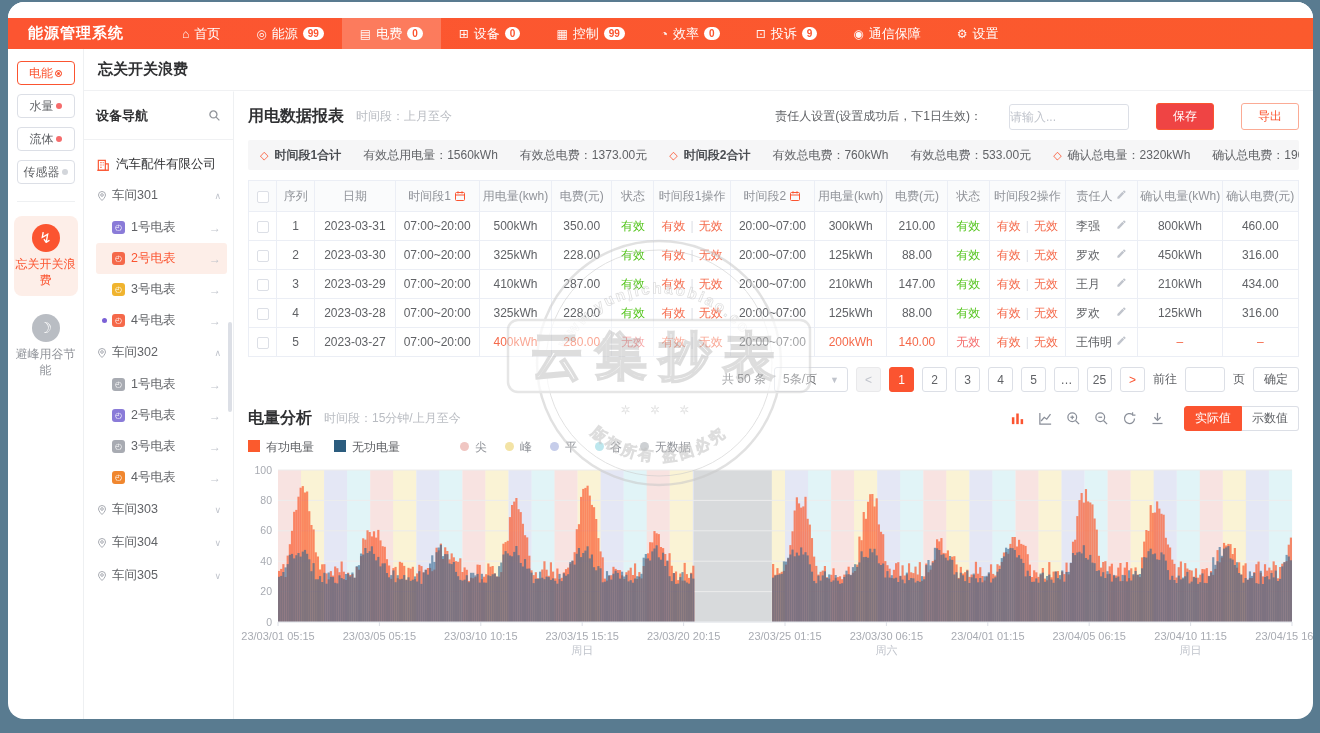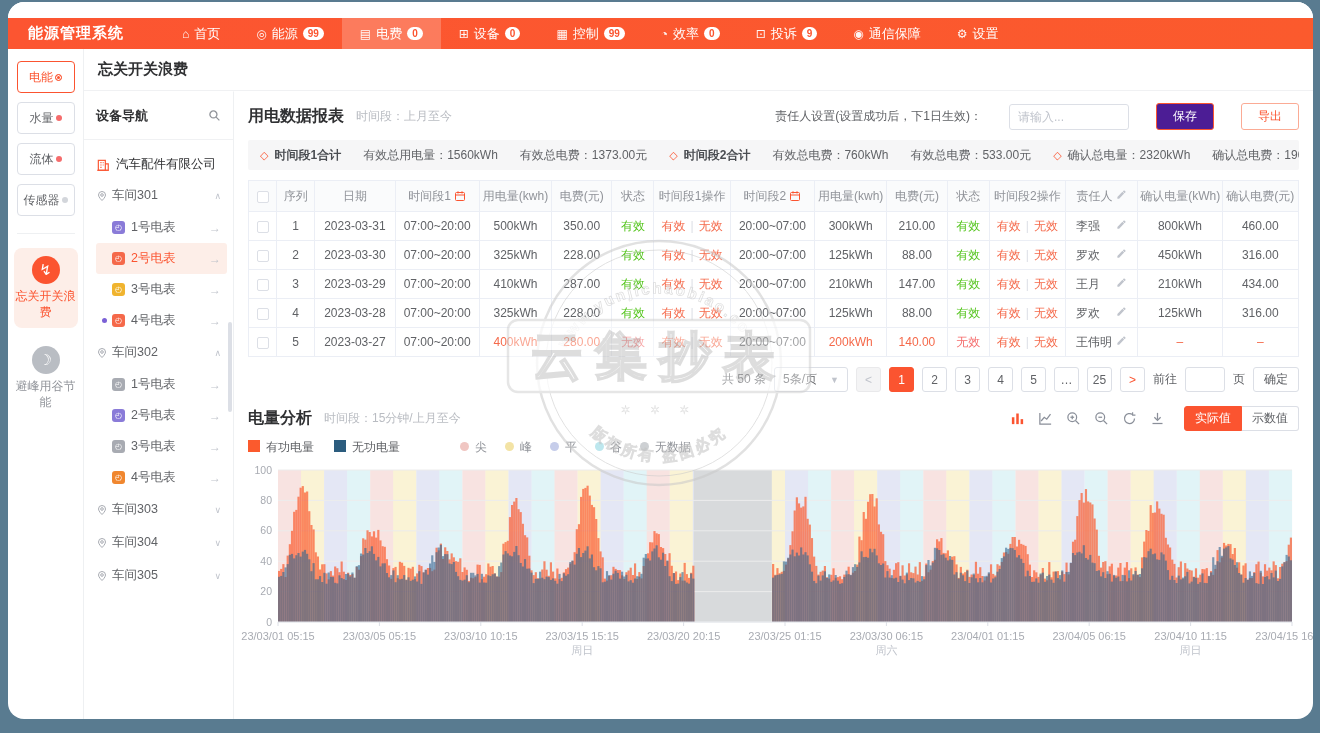--- a/index.html
+++ b/index.html
@@ -12,21 +12,21 @@
   #brand { font-size:15px; font-weight:bold; padding:0 40px 0 20px; display:flex; align-items:center; letter-spacing:1px; }
   #nav-items { display:flex; align-items:stretch; }
   .nav-item { display:flex; align-items:center; gap:5px; padding:0 18px; font-size:13px; cursor:pointer; }
   .nav-item.active { background:rgba(255,255,255,.22); }
   .nav-ico { font-size:12px; opacity:.95; }
   .badge { background:#fff; color:#fb5430; font-size:10px; line-height:13px; padding:0 5px; border-radius:7px; font-weight:bold; }
   
   #frame { display:flex; height:calc(100% - 47px); }
   
   #rail { width:76px; border-right:1px solid #eef0f2; padding-top:12px; display:flex; flex-direction:column; align-items:center; flex-shrink:0; }
-  .rail-tab { width:58px; height:32px; border:1px solid #dcdfe6; border-radius:4px; font-size:12px; color:#606266; display:flex; align-items:center; justify-content:center; gap:2px; margin-bottom:9px; background:#fff; cursor:pointer; }
+  .rail-tab { width:58px; height:24px; border:1px solid #dcdfe6; border-radius:4px; font-size:12px; color:#606266; display:flex; align-items:center; justify-content:center; gap:2px; margin-bottom:9px; background:#fff; cursor:pointer; }
   .rail-tab.active { border-color:#fb5430; color:#fb5430; }
   .rail-dot { width:6px; height:6px; border-radius:50%; display:inline-block; }
   .rail-dot.ring { width:7px; height:7px; border:1.5px solid #fb5430; background:#fb5430; box-shadow:0 0 0 1px #fff inset; }
   #rail-div { width:58px; border-top:1px solid #eef0f2; margin:8px 0 14px; }
   .mode { width:64px; border-radius:8px; padding:8px 2px; text-align:center; font-size:12px; line-height:16px; color:#909399; margin-bottom:10px; cursor:pointer; }
   .mode.active { background:#fdeee8; color:#fb5430; }
   .mode-ico { width:28px; height:28px; border-radius:50%; margin:0 auto 4px; display:flex; align-items:center; justify-content:center; color:#fff; font-size:15px; background:#b9bdc3; }
   .mode.active .mode-ico { background:#fb5430; }
   
   #content { flex:1; display:flex; flex-direction:column; min-width:0; }
@@ -46,24 +46,24 @@
   .m-ico { width:13px; height:13px; border-radius:3px; color:#fff; font-size:8px; line-height:13px; text-align:center; flex-shrink:0; }
   .m-arrow { margin-left:auto; color:#c0c4cc; font-size:12px; }
   .mdot { position:absolute; left:6px; width:5px; height:5px; border-radius:50%; background:#7b61d6; }
   #dev-scroll { position:absolute; right:1px; top:230px; width:4px; height:90px; background:#dcdfe6; border-radius:2px; }
   
   #main { flex:1; padding:0 14px; min-width:0; position:relative; }
   .sec-head { display:flex; align-items:center; margin-top:12px; }
   .sec-title { font-size:16px; font-weight:bold; color:#303133; }
   .sec-sub { font-size:12px; color:#b9bcc2; margin-left:12px; }
   #owner-row { margin-left:auto; display:flex; align-items:center; gap:27px; font-size:12px; color:#606266; }
-  #owner-input { width:120px; height:26px; border:1px solid #dcdfe6; border-radius:3px; padding:0 8px; font-size:12px; color:#606266; font-family:inherit; }
+  #owner-input { width:120px; height:26px; border:1px solid #dcdfe6; border-radius:3px; padding:0 0; font-size:12px; color:#606266; font-family:inherit; }
   #owner-input::placeholder { color:#c0c4cc; }
   .btn { height:27px; padding:0 16px; border-radius:3px; font-size:12px; cursor:pointer; font-family:inherit; }
-  .btn.primary { background:#4c1d95; border:1px solid #fb5430; color:#fff; }
+  .btn.primary { background:#ef4444; border:1px solid #fb5430; color:#fff; }
   .btn.ghost { background:#fff; border:1px solid #fbab95; color:#fb5430; }
   
   #summary { margin-top:10px; background:#f6f6f7; border-radius:2px; height:30px; display:flex; align-items:center; padding:0 12px; gap:22px; font-size:12px; color:#606266; white-space:nowrap; overflow:hidden; }
   .sum-item { display:flex; align-items:center; gap:6px; }
   .dia { color:#fb5430; font-size:11px; }
   .sum-item.lead span:last-child { font-weight:bold; color:#4a4d52; }
   
   table { width:100%; border-collapse:collapse; table-layout:fixed; margin-top:10px; font-size:12px; }
   th,td { border:1px solid #ebeef5; height:29px; text-align:center; padding:0 2px; overflow:hidden; white-space:nowrap; font-weight:normal; }
   thead th { background:#fafbfc; color:#909399; height:31px; }

